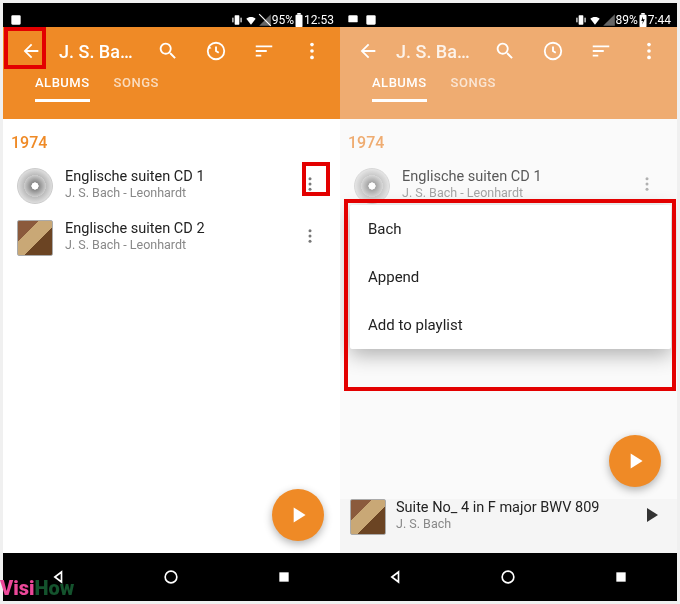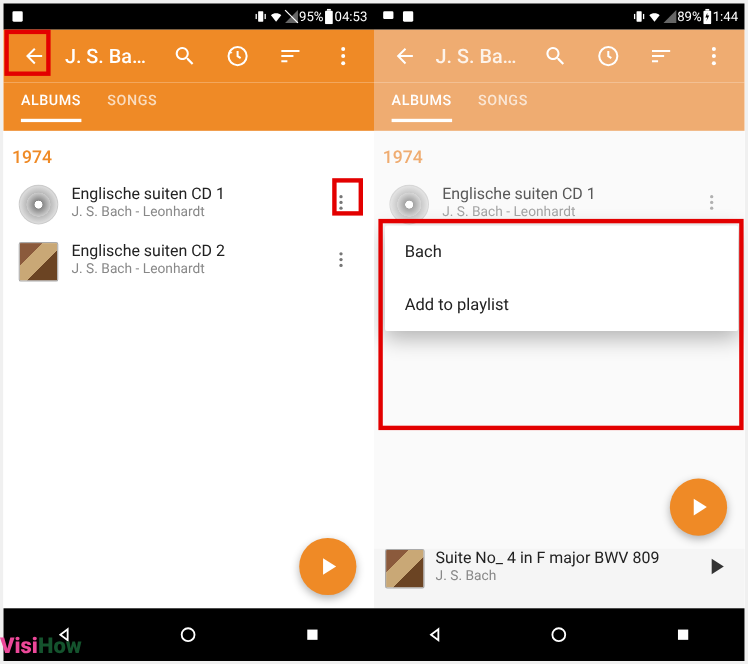--- a/index.html
+++ b/index.html
@@ -1,27 +1,27 @@
 <!DOCTYPE html>
 <html><head>
 <meta charset="utf-8">
 <style>
 *{box-sizing:border-box;margin:0;padding:0;font-family:Roboto,Arial,sans-serif}
 body{background:#fff;width:680px;height:604px;overflow:hidden;position:relative}
 .screens{display:flex;width:680px;height:604px;padding:3px;background:#f0f0f0}
 .phone{width:337px;height:598px;background:#fff;position:relative;overflow:hidden}
 .phone+.phone{margin-left:0}
-.statusbar{height:24px;background:#000;color:#fff;display:flex;align-items:center;justify-content:flex-end;padding:0 6px;font-size:12px;gap:0}
+.statusbar{height:24px;background:#000;color:#fff;display:flex;align-items:flex-end;justify-content:flex-end;padding:0 6px;font-size:12px;gap:0}
 .statusbar .left-icons{position:absolute;left:6px;display:flex;gap:4px}
 .appbar{height:48px;background:#ef8a26;display:flex;align-items:center;padding:0 8px;gap:8px}
 .appbar.faded{background:#efac71}
 .appbar .title{flex:1;color:#fff;font-size:18px;font-weight:500;white-space:nowrap;overflow:hidden;text-overflow:ellipsis}
 .iconbtn{width:40px;height:40px;display:flex;align-items:center;justify-content:center;color:#fff;cursor:pointer;border-radius:20px}
 .faded .iconbtn,.faded .title{color:rgba(255,255,255,0.85)}
-.tabs{height:44px;background:#ef8a26;display:flex;align-items:center;padding-left:16px;gap:24px}
+.tabs{height:44px;background:#ef8a26;display:flex;align-items:flex-start;padding-left:32px;gap:24px}
 .tabs.faded{background:#efac71}
 .tab{color:rgba(255,255,255,0.7);font-size:13px;font-weight:500;letter-spacing:0.5px;padding-bottom:12px;cursor:pointer;position:relative}
 .tab.active{color:#fff}
 .tab.active::after{content:"";position:absolute;bottom:0;left:0;right:0;height:3px;background:#fff}
 .content{background:#fff;position:relative;height:calc(100% - 24px - 48px - 44px - 48px)}
 .phone2 .content{background:#fafafa}
 .year{color:#ef8a26;font-size:16px;font-weight:500;padding:14px 8px 8px}
 .row{display:flex;padding:8px 14px;gap:12px}
 .thumb{width:36px;height:36px;border-radius:2px;flex-shrink:0}
 .thumb.cd{background:radial-gradient(circle,#fff 14%,#888 16%,#ccc 45%,#bbb 46%,#ddd 70%);border-radius:18px;border:1px solid #ccc}
@@ -65,21 +65,21 @@
         </svg>
     <svg width="14" height="14" viewBox="0 0 24 24" fill="#fff">
           <path d="M2 22h20L22 2z" opacity="0.4"></path>
           <path d="M2 2l20 20" stroke="#fff" stroke-width="2"></path>
         </svg>
     <span>95%</span>
     <svg width="10" height="14" viewBox="0 0 10 16" fill="#fff">
           <rect x="1" y="2" width="8" height="14" rx="1"></rect>
           <rect x="3" y="0" width="4" height="2"></rect>
         </svg>
-    <span>04:53</span>
+    <span>12:53</span>
   </div>
 
   <div class="appbar">
     <div class="iconbtn">
       <svg width="22" height="22" viewBox="0 0 24 24" fill="#fff">
             <path d="M20 11H7.8l5.6-5.6L12 4l-8 8 8 8 1.4-1.4L7.8 13H20z"></path>
           </svg>
     </div>
     <div class="title">J. S. Bach -...</div>
     <div class="iconbtn">
@@ -192,21 +192,21 @@
         </svg>
     <svg width="14" height="14" viewBox="0 0 24 24" fill="#fff">
           <path d="M2 22h20L22 2z" opacity="0.4"></path>
         </svg>
     <span>89%</span>
     <svg width="10" height="14" viewBox="0 0 10 16" fill="#fff">
           <rect x="1" y="2" width="8" height="14" rx="1"></rect>
           <rect x="3" y="0" width="4" height="2"></rect>
           <path d="M5 4l-2 5h2l-1 4 3-6H5z" fill="#000"></path>
         </svg>
-    <span>1:44</span>
+    <span>7:44</span>
   </div>
 
   <div class="appbar faded">
     <div class="iconbtn">
       <svg width="22" height="22" viewBox="0 0 24 24" fill="#fff">
             <path d="M20 11H7.8l5.6-5.6L12 4l-8 8 8 8 1.4-1.4L7.8 13H20z"></path>
           </svg>
     </div>
     <div class="title">J. S. Bach -...</div>
     <div class="iconbtn">
@@ -258,20 +258,21 @@
 
     <div class="fab" style="bottom:66px">
       <svg width="26" height="26" viewBox="0 0 24 24">
             <path d="M8 5v14l11-7z"></path>
           </svg>
     </div>
   </div>
 
   <div class="menu">
     <div class="menuitem">Bach</div>
+    <div class="menuitem">Append</div>
     <div class="menuitem">Add to playlist</div>
   </div>
   <div class="highlight" style="top:196px;left:4px;right:1px;height:192px"></div>
 
   <div class="nowplaying">
     <div class="thumb art"></div>
     <div class="nptext">
       <div class="rowtitle">Suite No_ 4 in F major BWV 809</div>
       <div class="rowsub">J. S. Bach</div>
     </div>

